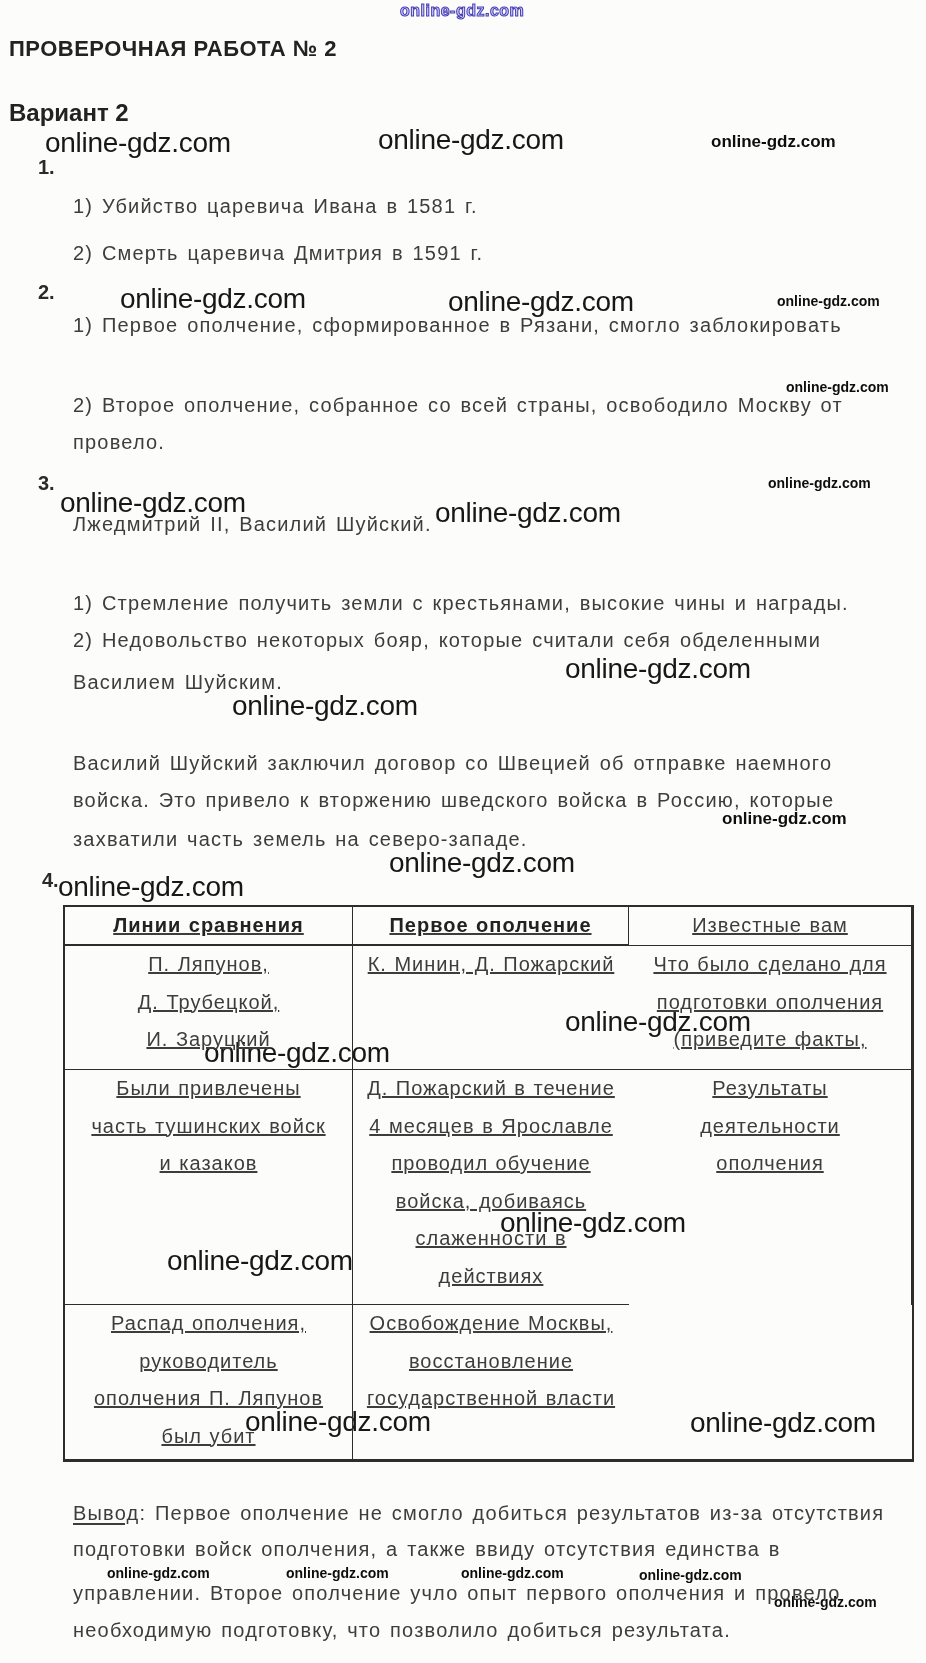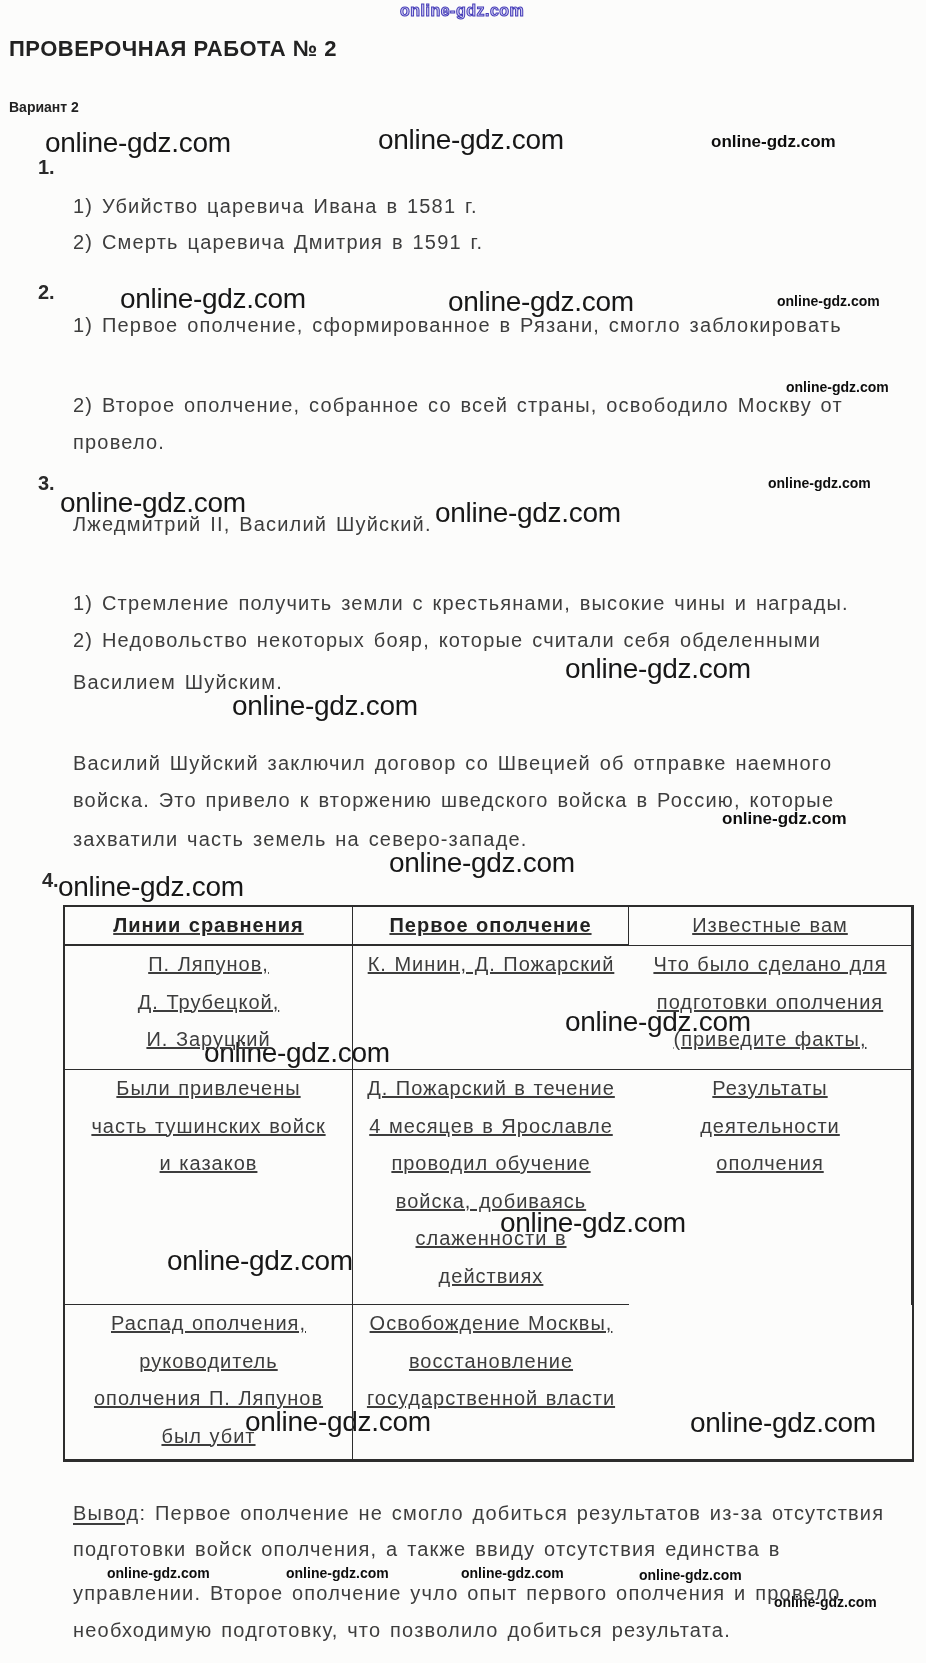--- a/index.html
+++ b/index.html
@@ -1,21 +1,21 @@
 <!DOCTYPE html>
 <html><head>
 <meta charset="utf-8">
 <style>
   html,body{margin:0;padding:0;background:#ffffff;}
   .page{
     position:relative;width:926px;height:1663px;overflow:hidden;
     background:#fcfcfb;font-family:"Liberation Sans",sans-serif;color:#3d3d3d;
   }
   .title{position:absolute;font-size:22px;font-weight:bold;color:#222;letter-spacing:.5px;white-space:nowrap;text-align:center;}
-  .variant{position:absolute;font-size:14px;font-weight:bold;color:#222;white-space:nowrap;}
+  .variant{position:absolute;font-size:24px;font-weight:bold;color:#222;white-space:nowrap;}
   .num{position:absolute;font-size:20px;font-weight:bold;color:#2a2a2a;white-space:nowrap;}
   .bl{position:absolute;left:73px;font-size:20px;letter-spacing:1.2px;word-spacing:2px;white-space:nowrap;color:#3d3d3d;}
   .u{text-decoration:underline;text-underline-offset:3px;}
   .wm-lg{position:absolute;font-size:28px;color:#171717;white-space:nowrap;letter-spacing:-.3px;}
   .wm-sm{position:absolute;font-size:14px;font-weight:bold;color:#0d0d0d;white-space:nowrap;}
   .wm-md{position:absolute;font-size:17px;font-weight:bold;color:#0d0d0d;white-space:nowrap;}
   .wm-blue{
     position:absolute;font-size:16px;font-weight:bold;white-space:nowrap;
     color:#cfcdf0;-webkit-text-stroke:1px #453cb8;letter-spacing:.5px;
   }
@@ -71,21 +71,21 @@
   <span class="wm-sm" style="left:461px;top:1565px">online-gdz.com</span>
   <span class="wm-sm" style="left:639px;top:1567px">online-gdz.com</span>
   <span class="wm-sm" style="left:774px;top:1594px">online-gdz.com</span>
 
   <div class="num" style="left:38px;top:156px">1.</div>
   <div class="num" style="left:38px;top:281px">2.</div>
   <div class="num" style="left:38px;top:472px">3.</div>
   <div class="num" style="left:42px;top:869px">4.</div>
 
   <div class="bl" style="top:195px">1) Убийство царевича Ивана в 1581 г.</div>
-  <div class="bl" style="top:231px">2) Смерть царевича Дмитрия в 1591 г.</div>
+  <div class="bl" style="top:242px">2) Смерть царевича Дмитрия в 1591 г.</div>
   <div class="bl" style="top:314px">1) Первое ополчение, сформированное в Рязани, смогло заблокировать</div>
   <div class="bl" style="top:394px">2) Второе ополчение, собранное со всей страны, освободило Москву от</div>
   <div class="bl" style="top:431px">провело.</div>
   <div class="bl" style="top:513px">Лжедмитрий II, Василий Шуйский.</div>
   <div class="bl" style="top:592px">1) Стремление получить земли с крестьянами, высокие чины и награды.</div>
   <div class="bl" style="top:629px">2) Недовольство некоторых бояр, которые считали себя обделенными</div>
   <div class="bl" style="top:671px">Василием Шуйским.</div>
   <div class="bl" style="top:752px">Василий Шуйский заключил договор со Швецией об отправке наемного</div>
   <div class="bl" style="top:828px">захватили часть земель на северо-западе.</div>
   <div class="bl" style="top:789px">войска. Это привело к вторжению шведского войска в Россию, которые</div>

